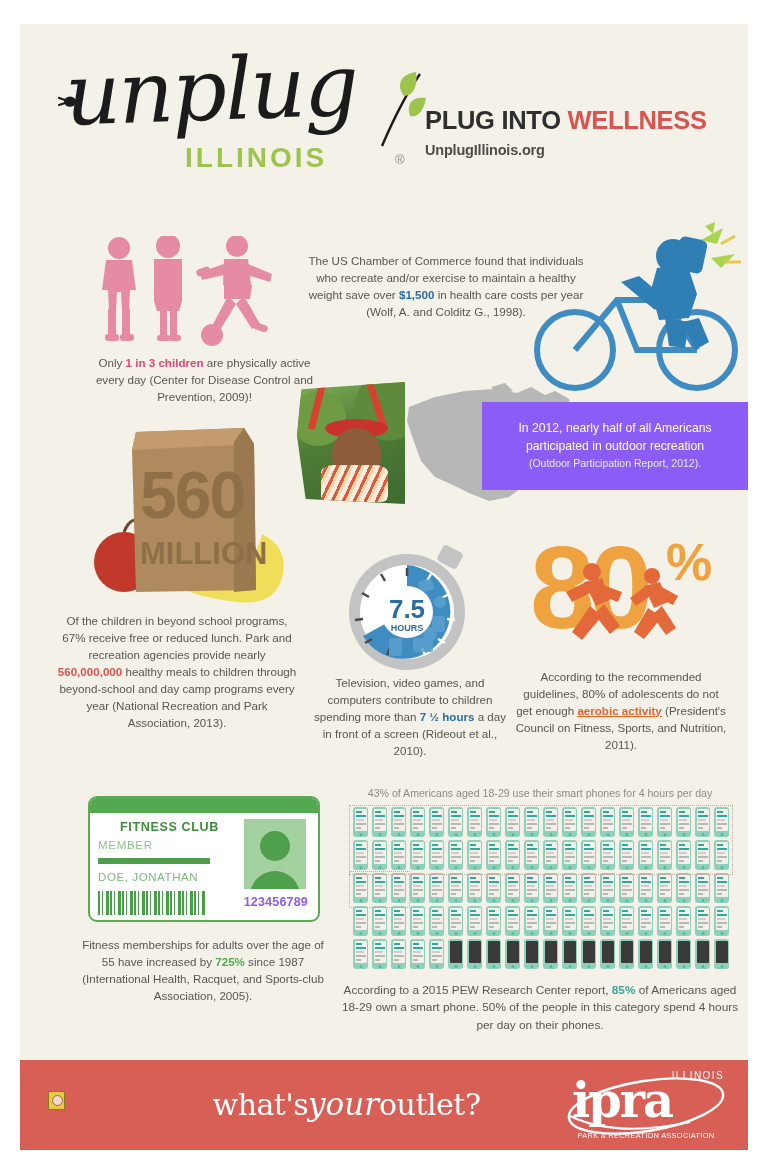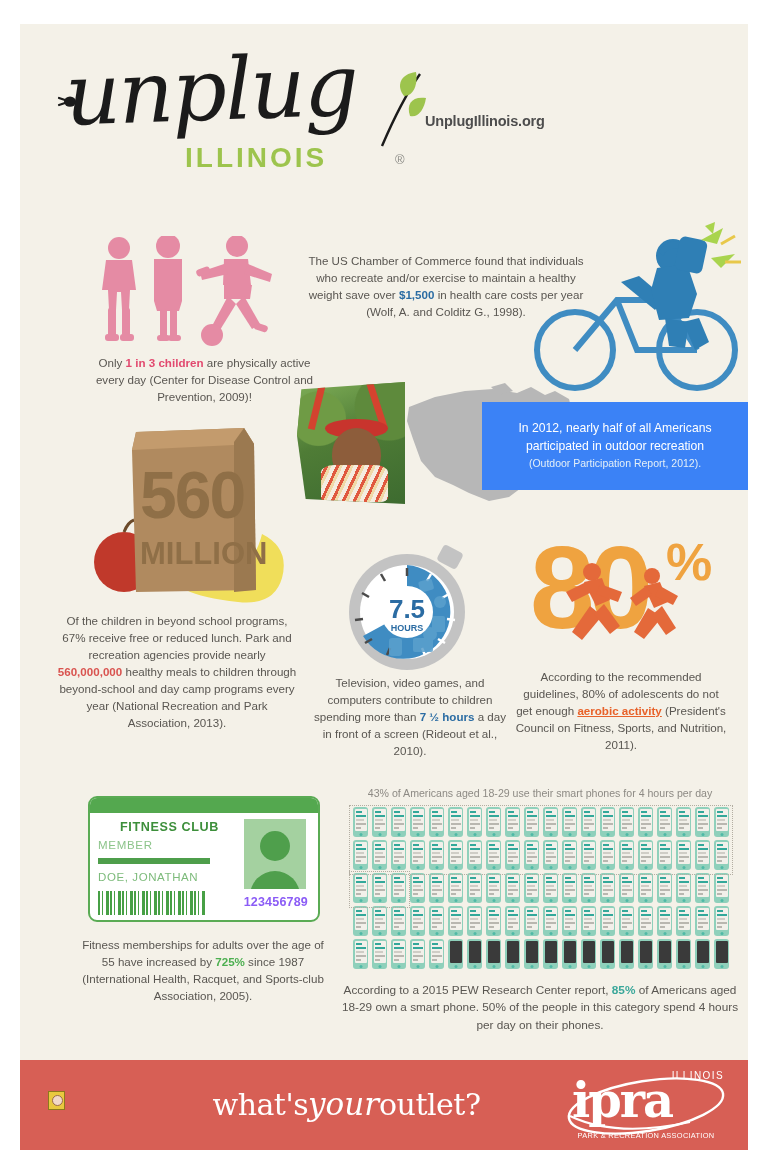--- a/index.html
+++ b/index.html
@@ -182,21 +182,21 @@
 
   .map-us {
     position: absolute;
     left: 385px; top: 357px;
     width: 170px; height: 123px;
   }
   .banner-blue {
     position: absolute;
     left: 462px; top: 378px;
     width: 266px; height: 88px;
-    background: #3b82f6;
+    background: #8b5cf6;
     display: flex;
     align-items: center;
     justify-content: center;
   }
   .banner-blue .cap { color: #ffffff; font-size: 12.2px; }
   .banner-blue .cite { font-size: 10.5px; color: #e3eff7; }
 
   
   .bag-art {
     position: absolute;
@@ -471,20 +471,21 @@
       <div class="logo-script">unplug</div>
       <div class="logo-illinois">ILLINOIS</div>
       <div class="logo-reg">®</div>
       <svg class="logo-leaf" viewBox="0 0 72 80">
         <path d="M60 4 C46 24 34 48 22 76" stroke="#1b1b1b" stroke-width="2.4" fill="none"></path>
         <path d="M44 26 C36 16 40 4 56 2 C58 14 54 26 44 26 Z" fill="#9dc44d"></path>
         <path d="M50 46 C46 34 52 26 66 28 C64 40 58 48 50 46 Z" fill="#9dc44d"></path>
       </svg>
     </div>
     <div class="tagline">
+      <div class="tagline-main"><span>PLUG INTO </span><span class="hl">WELLNESS</span></div>
       <div class="tagline-url">UnplugIllinois.org</div>
     </div>
   </div>
 
   <svg class="kids-sil" viewBox="0 0 215 110">
     <g fill="#e58ba4">
       <path d="M30 12 a11 11 0 1 1 22 0 a11 11 0 0 1 -22 0 Z"></path>
       <path d="M28 24 h26 l4 30 h-6 l-1 20 h-7 l-1 -18 h-4 l-1 18 h-7 l-1 -20 h-6 Z"></path>
       <rect x="30" y="72" width="8" height="28" rx="2"></rect>
       <rect x="44" y="72" width="8" height="28" rx="2"></rect>

